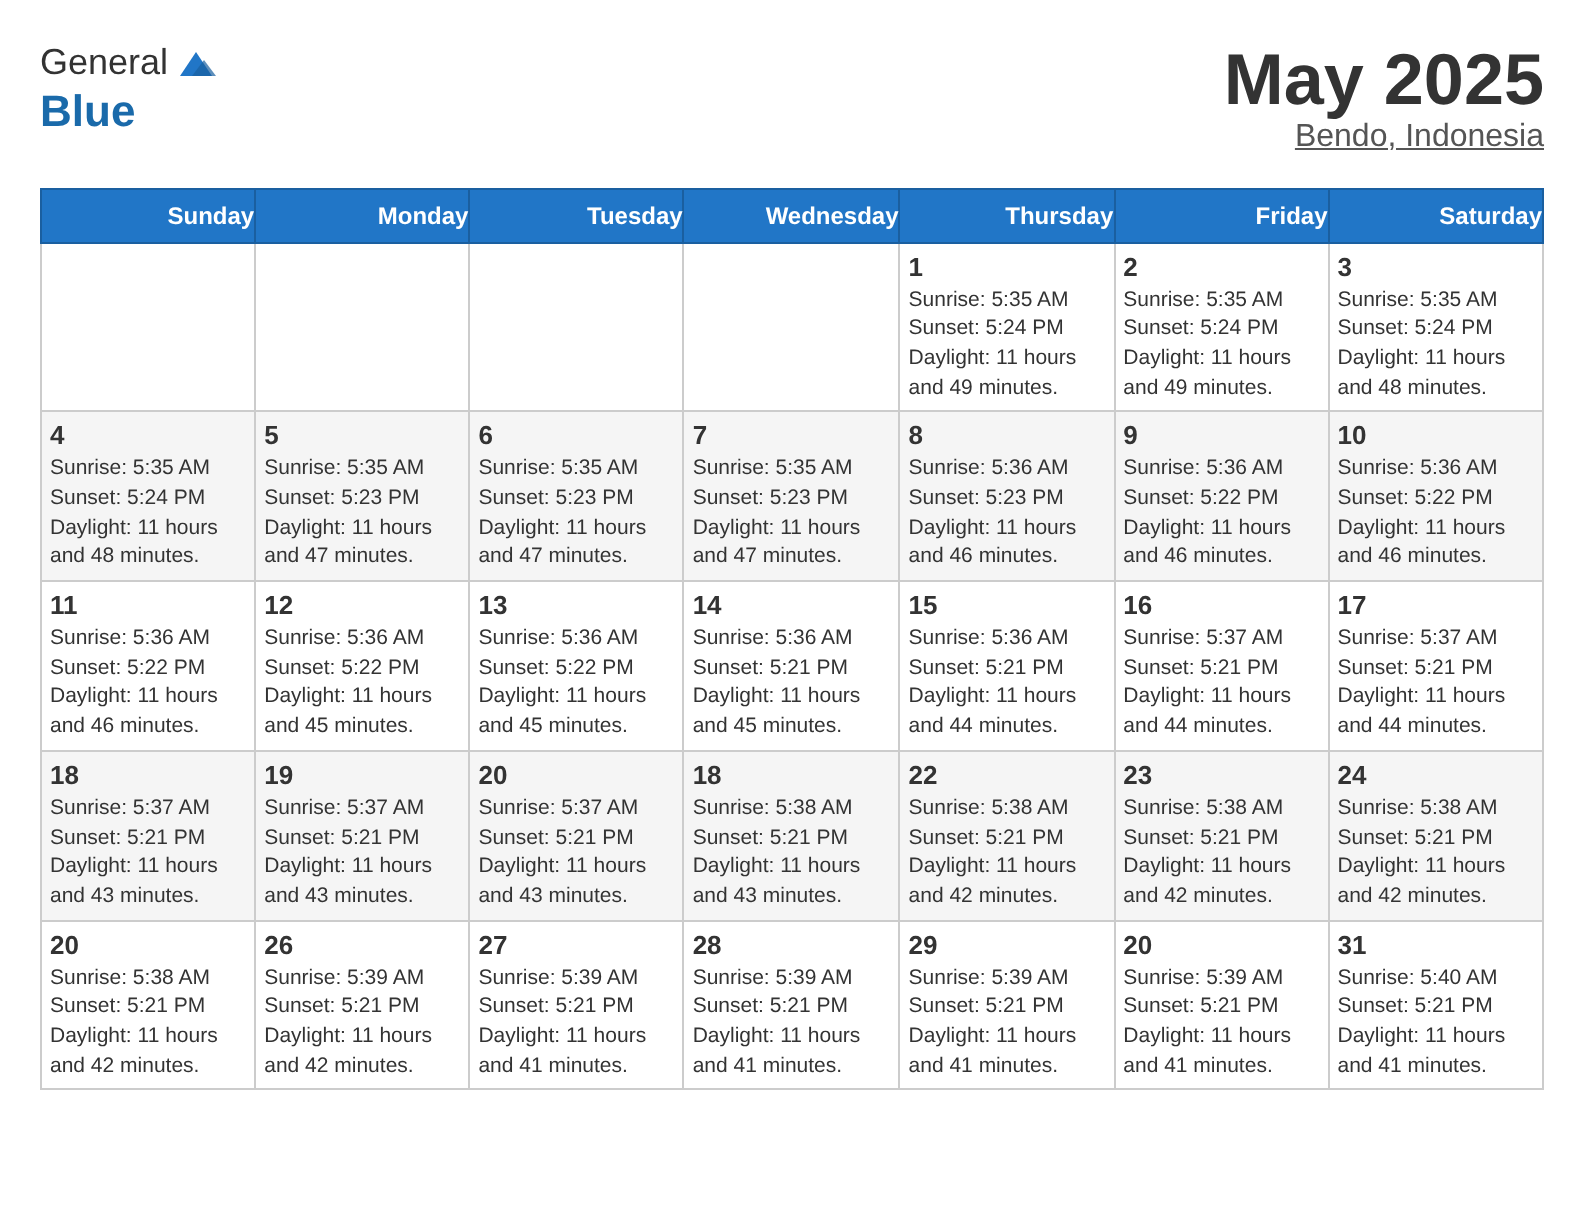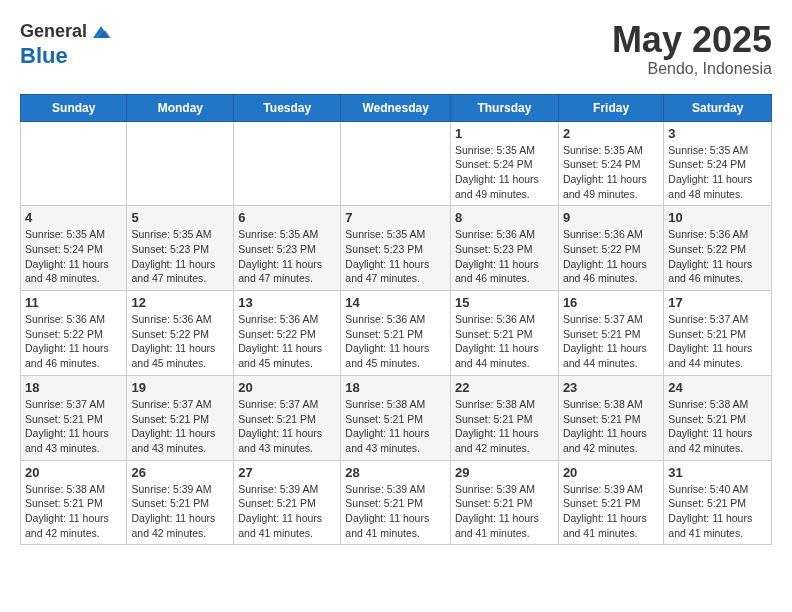--- a/index.html
+++ b/index.html
@@ -20,21 +20,21 @@
       display: flex;
       align-items: center;
     }
     .logo-text {
       display: flex;
       flex-direction: column;
       line-height: 1.1;
     }
     .logo-general {
       font-size: 18px;
-      font-weight: bold;
+      font-weight: normal;
       color: #333;
     }
     .logo-blue {
       font-size: 22px;
       font-weight: bold;
       color: #1a6aaa;
     }
     .logo-icon {
       width: 24px;
       height: 24px;
@@ -45,31 +45,32 @@
     }
     .month-year {
       font-size: 36px;
       font-weight: bold;
       color: #333;
       line-height: 1.1;
     }
     .location {
       font-size: 16px;
       color: #555;
+      text-decoration: underline;
     }
     table {
       width: 100%;
       border-collapse: collapse;
       font-size: 11px;
     }
     thead th {
       background-color: #2176c7;
       color: #fff;
-      padding: 6px 20px;
-      text-align: center;
+      padding: 6px 0;
+      text-align: right;
       font-size: 12px;
       font-weight: bold;
       border: 1px solid #1a5fa0;
       margin-top: 32px;
     }
     tbody td {
       border: 1px solid #ccc;
       vertical-align: top;
       padding: 4px;
       width: 110px;

